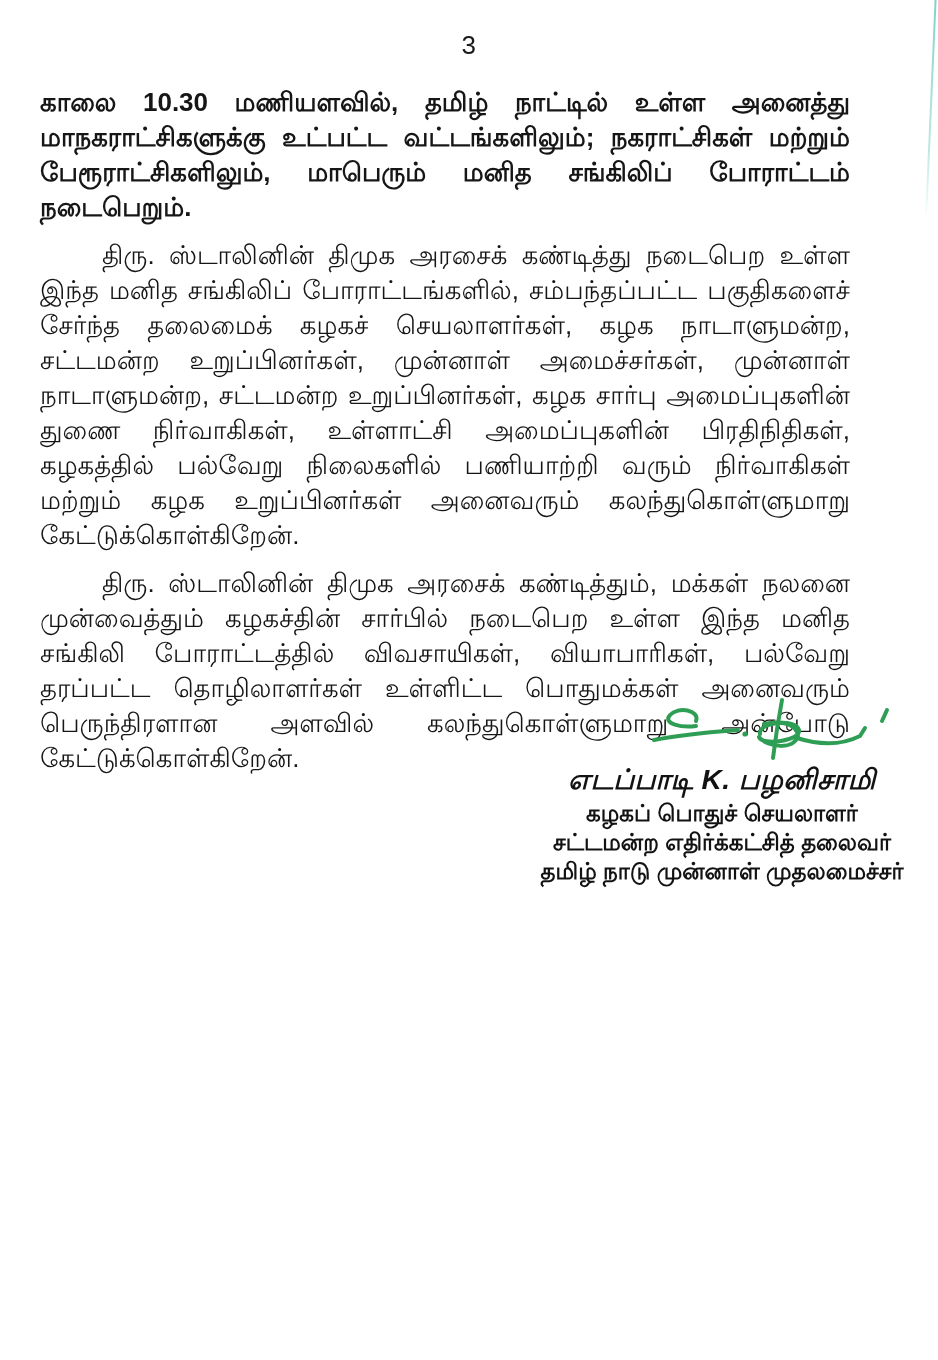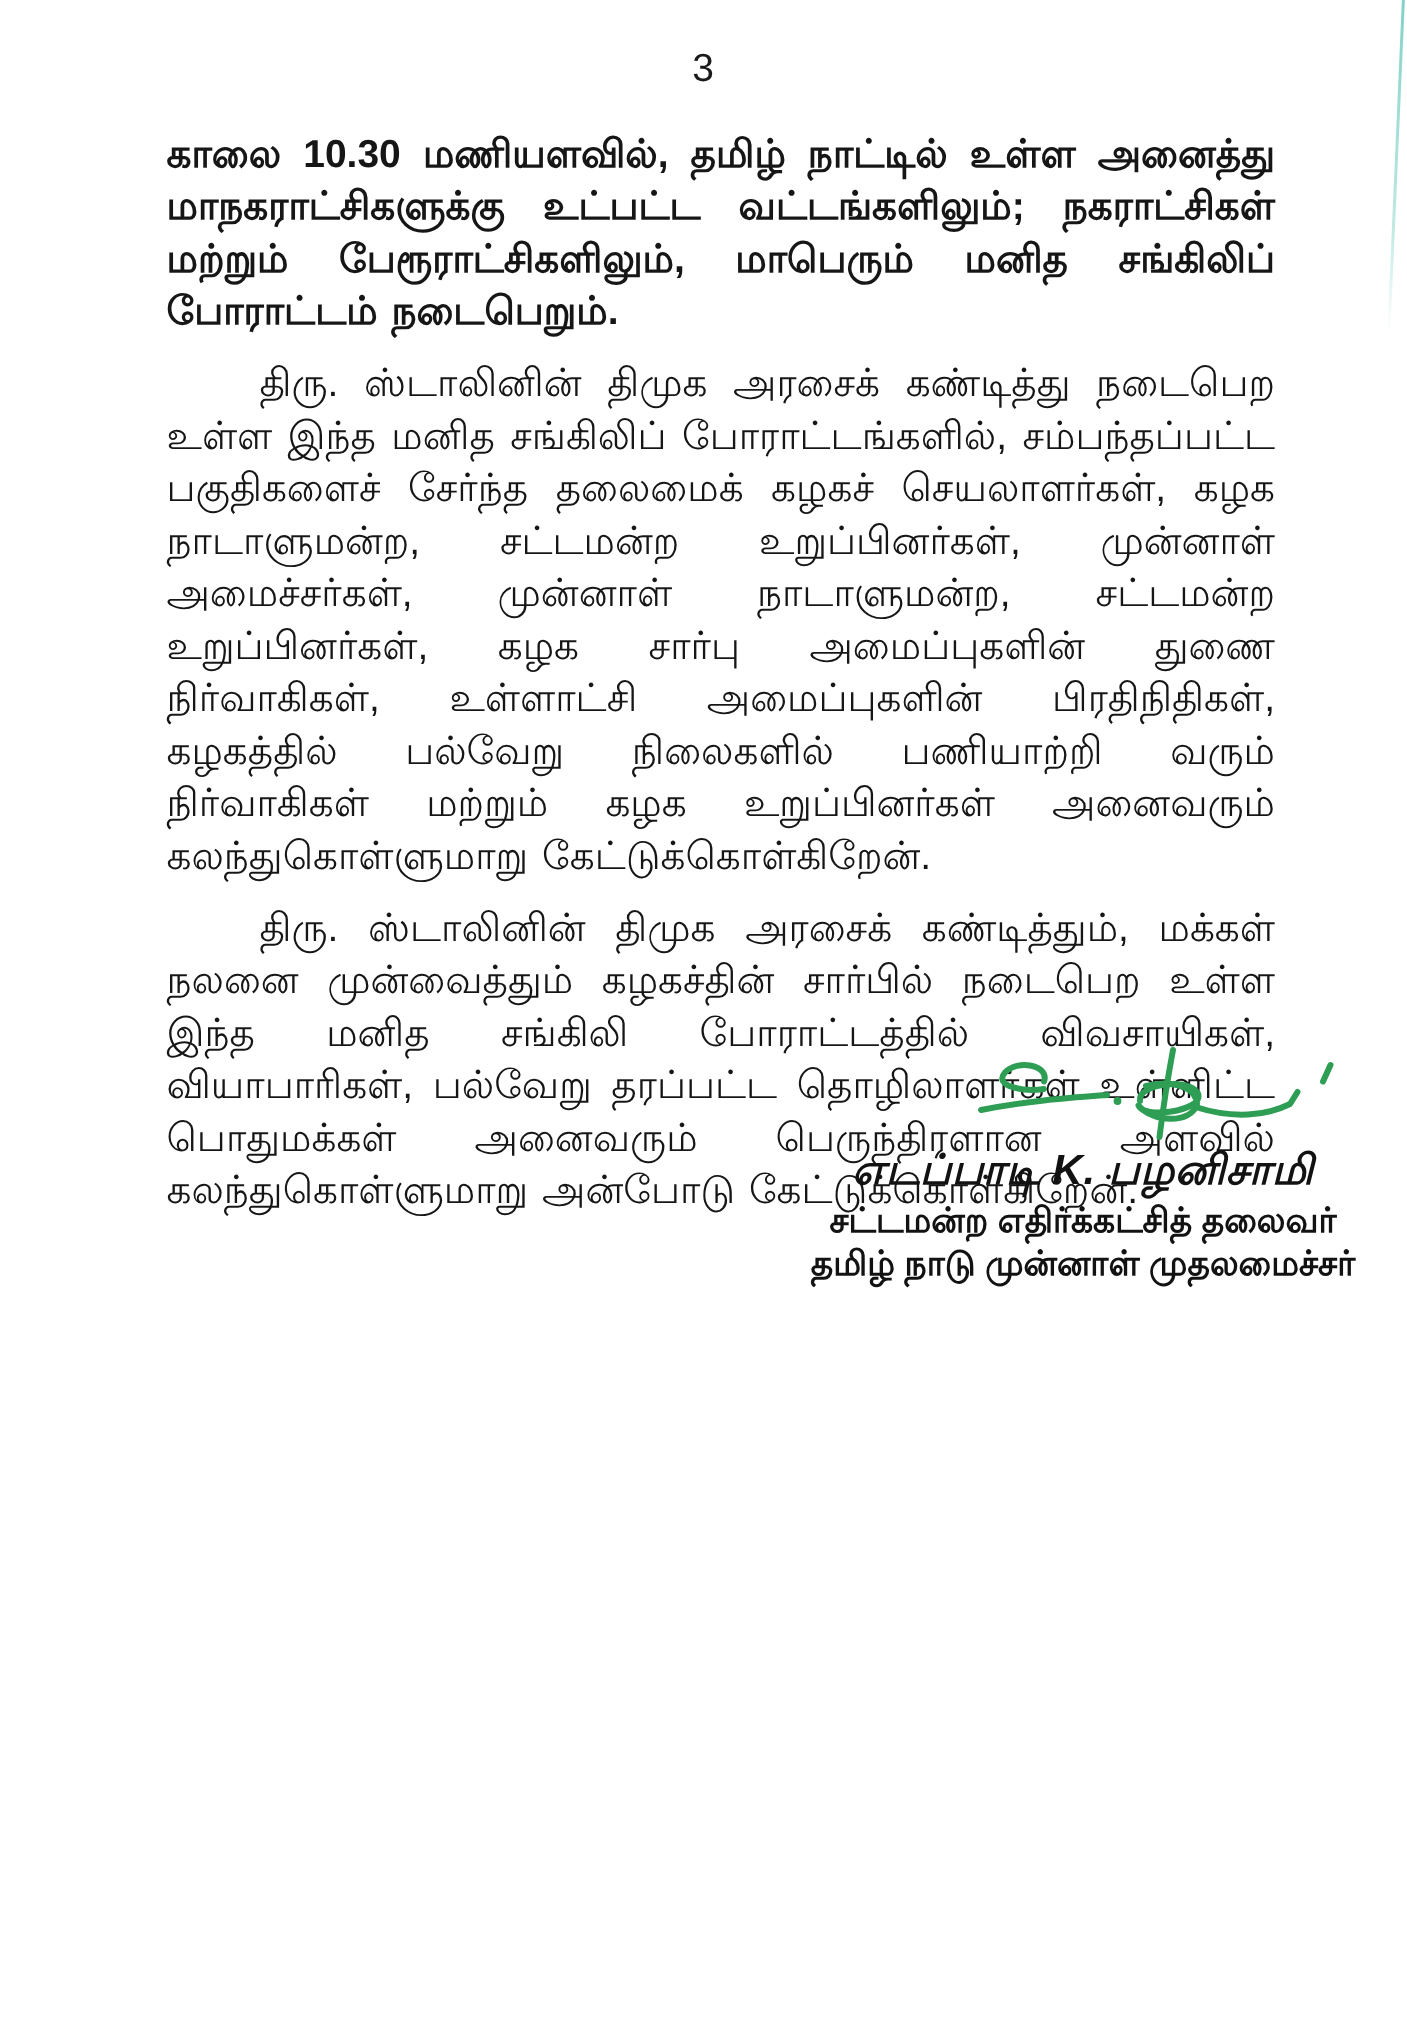--- a/index.html
+++ b/index.html
@@ -25,21 +25,21 @@
     transform: rotate(2.5deg);
   }
   .page-number {
     padding-top: 30px;
     text-align: center;
     font-size: 26px;
     color: #1a1a1a;
     letter-spacing: 0.5px;
   }
   .content {
-    margin: 24px 88px 0 111px;
+    margin: 24px 88px 0 40px;
     color: #161616;
   }
   .para {
     font-size: 26px;
     line-height: 35px;
     text-align: justify;
     text-align-last: left;
     margin: 0 0 13px 0;
     word-spacing: 2px;
   }
@@ -102,17 +102,18 @@
 
         <path d="M 116,40 C 114,28 152,24 155,36 C 157,47 118,52 115,43 C 124,54 150,56 154,42"></path>
         <path d="M 120,30 C 136,26 150,30 153,38"></path>
 
         <path d="M 153,44 C 178,52 200,50 216,42 L 221,34"></path>
 
         <path d="M 243,16 L 238,27"></path>
       </g>
     </svg>
     <div class="sig-name">எடப்பாடி K. பழனிசாமி</div>
+    <div class="sig-title">கழகப் பொதுச் செயலாளர்</div>
     <div class="sig-title">சட்டமன்ற எதிர்க்கட்சித் தலைவர்</div>
     <div class="sig-title">தமிழ் நாடு முன்னாள் முதலமைச்சர்</div>
   </div>
 
 </div>
 
 </body></html>

